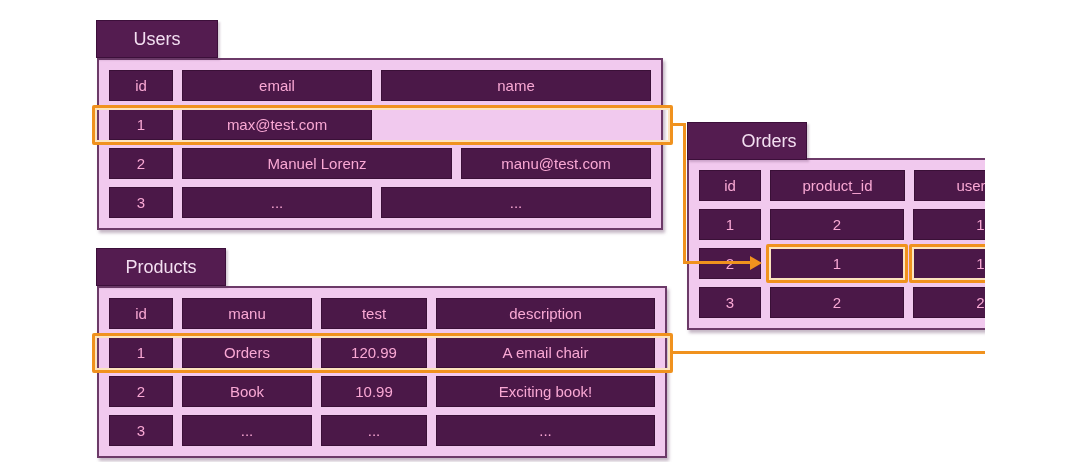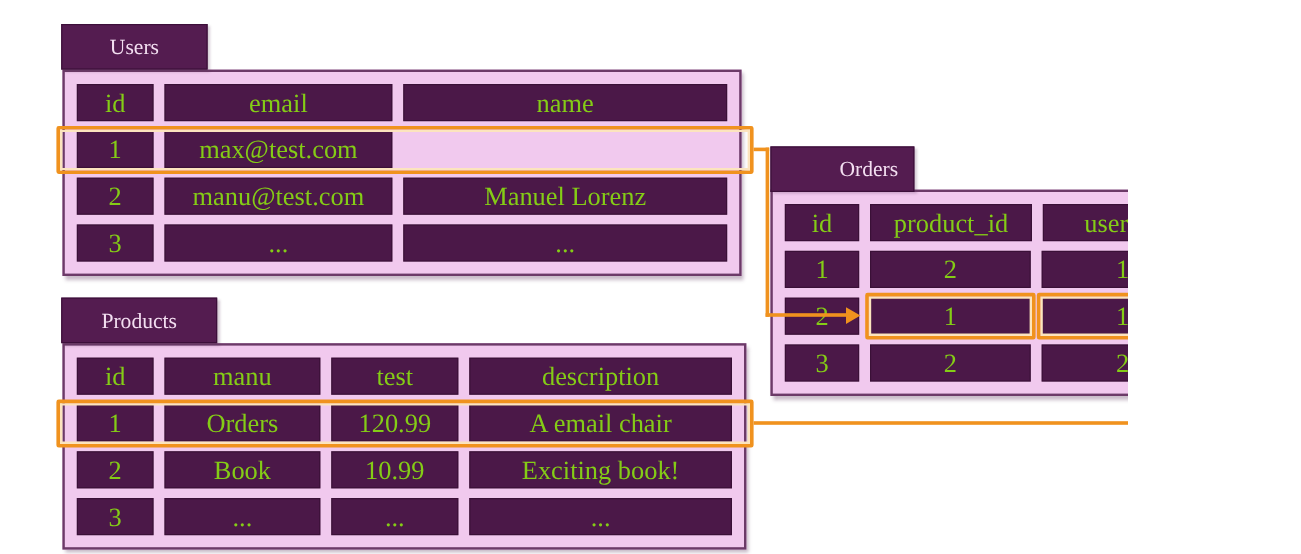--- a/index.html
+++ b/index.html
@@ -1,35 +1,36 @@
 <!DOCTYPE html>
 <html><head>
 <meta charset="utf-8">
 <style>
   html,body{margin:0;padding:0;background:#ffffff;}
   .canvas{
     position:relative;width:940px;height:462px;background:#ffffff;overflow:hidden;
-    font-family:Liberation Serif, serif;
+    font-family:Liberation Sans, sans-serif;
+    margin-left:45px;
   }
   
   .tab{
     position:absolute;background:#541c50;border:1px solid #3c0f3a;
     color:#f3dff1;font-size:18px;display:flex;align-items:center;justify-content:center;
     box-sizing:border-box;z-index:2;box-shadow:2px 2px 2px rgba(90,50,90,.25);
   }
   
   .tbl-body{
     position:absolute;background:#f1c9ee;border:2px solid #6c3a68;
     box-shadow:2px 3px 3px rgba(90,50,90,.35);
     padding:10px;box-sizing:border-box;display:flex;flex-direction:column;gap:8px;z-index:1;
   }
   .row{display:flex;gap:9px;height:31px;flex:none;}
   .cell{
-    background:#4b1848;border:1px solid rgba(32,6,30,.4);color:#84cc16;
-    font-size:22px;display:flex;align-items:center;justify-content:center;
+    background:#4b1848;border:1px solid rgba(32,6,30,.4);color:#f9a8d4;
+    font-size:15px;display:flex;align-items:center;justify-content:center;
     box-sizing:border-box;white-space:nowrap;overflow:hidden;
   }
   
   .users .c0{width:64px}.users .c1{width:190px}.users .c2{flex:1}
   .products .c0{width:64px}.products .c1{width:130px}.products .c2{width:106px}.products .c3{flex:1}
   .orders .c0{width:62px}.orders .c1{width:134px}.orders .c2{flex:1}
   
   #users-tab{left:51px;top:20px;width:122px;height:38px;}
   #users-body{left:52px;top:58px;width:566px;height:172px;}
   #products-tab{left:51px;top:248px;width:130px;height:38px;}
@@ -69,22 +70,22 @@
       <div class="cell c0">id</div>
       <div class="cell c1">email</div>
       <div class="cell c2">name</div>
     </div>
     <div class="row">
       <div class="cell c0">1</div>
       <div class="cell c1">max@test.com</div>
     </div>
     <div class="row">
       <div class="cell c0">2</div>
+      <div class="cell c2">Manuel Lorenz</div>
       <div class="cell c1">manu@test.com</div>
-      <div class="cell c2">Manuel Lorenz</div>
     </div>
     <div class="row">
       <div class="cell c0">3</div>
       <div class="cell c1">...</div>
       <div class="cell c2">...</div>
     </div>
   </div>
 
   <div class="tab" id="products-tab">Products</div>
   <div class="tbl-body products" id="products-body">

